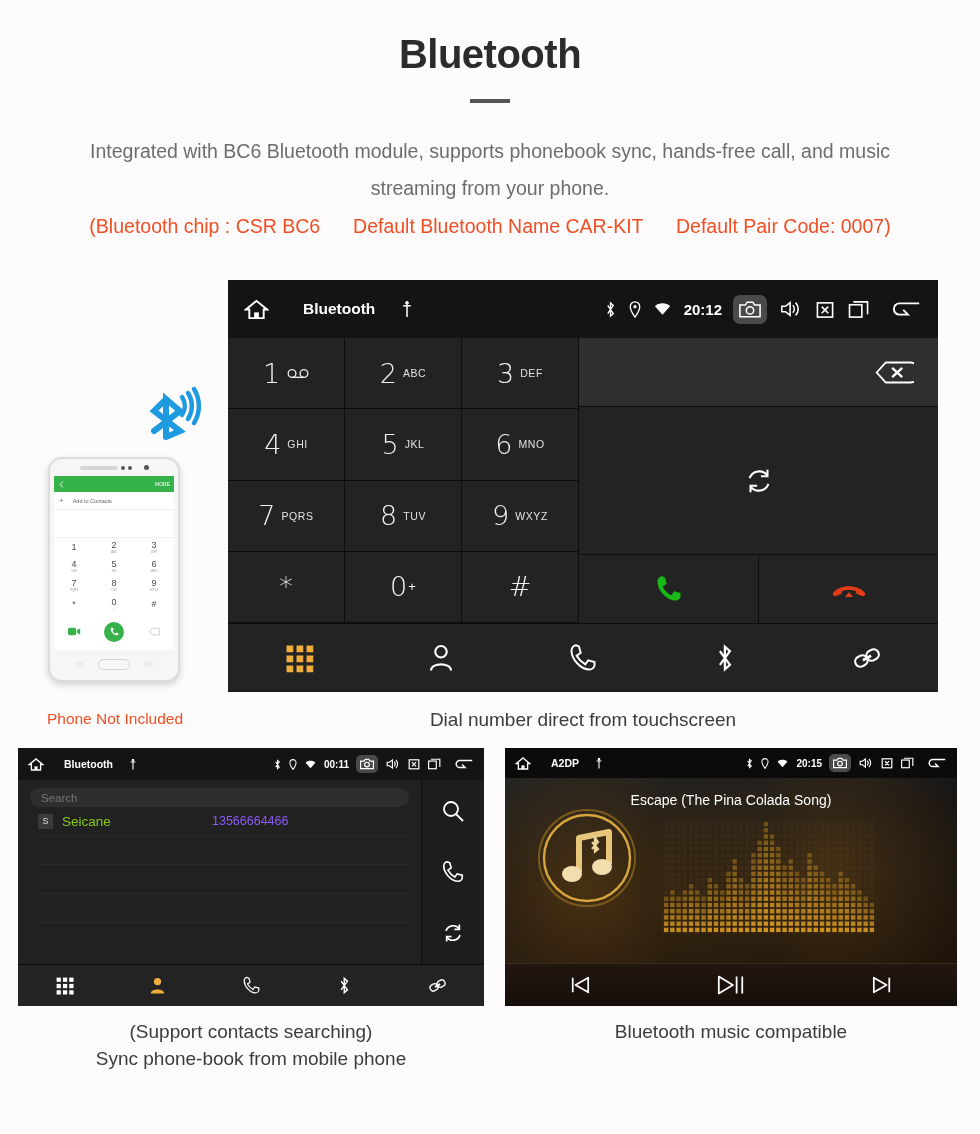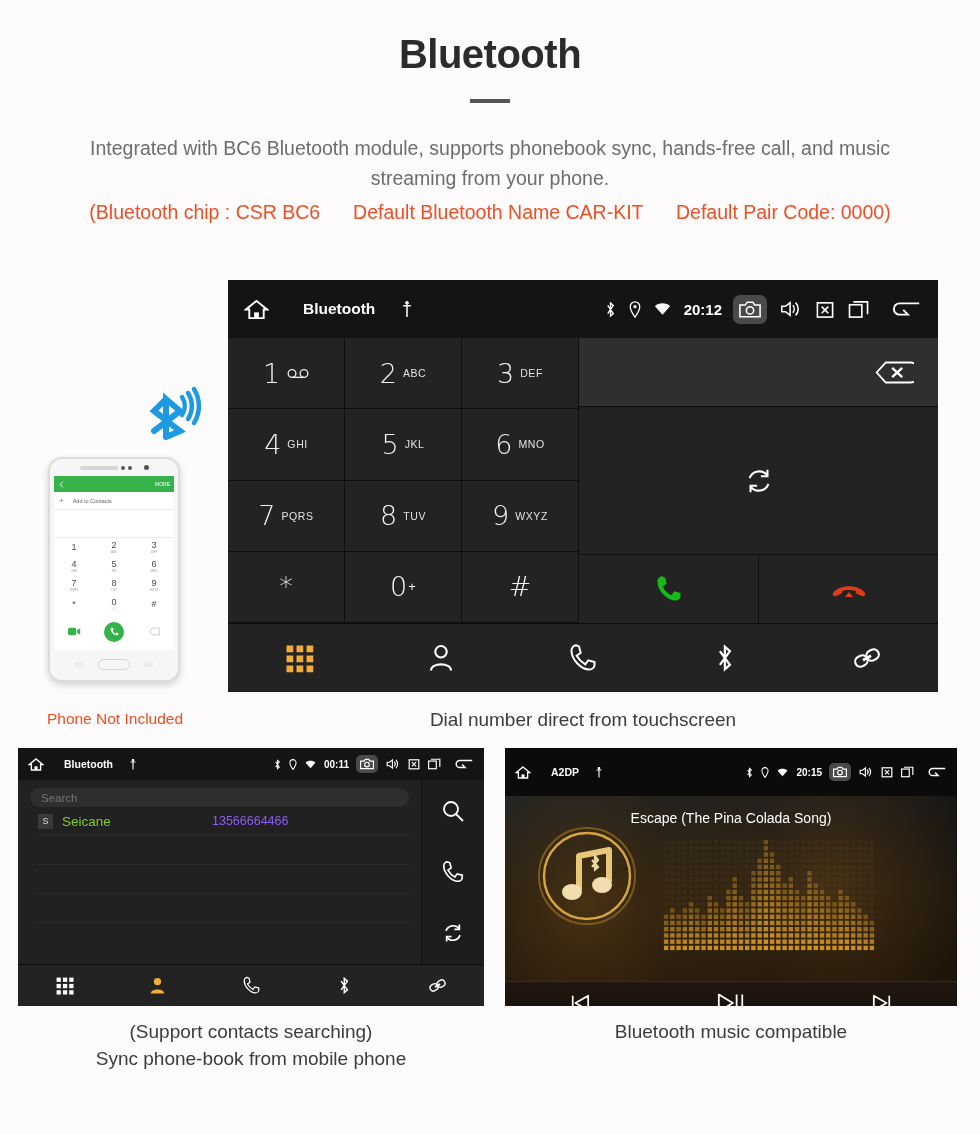--- a/index.html
+++ b/index.html
@@ -16,21 +16,21 @@
   .page-title {
     font-size: 40px; font-weight: bold; color: #2b2b2b;
     letter-spacing: -0.5px;
   }
   .title-rule {
     width: 40px; height: 4px; background: #555;
     margin: 22px auto 0;
   }
   .lead {
     margin-top: 30px; font-size: 19.5px; color: #6d6d6d;
-    line-height: 30px; text-align: center;
+    line-height: 37px; text-align: center;
     padding: 0 45px;
   }
   .specs {
     margin-top: 4px; font-size: 19.5px; color: #f04e23;
     text-align: center; line-height: 30px;
   }
   .specs .gap { display: inline-block; width: 22px; }
 
   
   .hu { background: #0d0d0d; position: absolute; }
@@ -146,21 +146,21 @@
   .ct-name { color: #84cc16; font-size: 13.5px; width: 150px; }
   .ct-num { color: #8b5cf6; font-size: 12.5px; }
   .ct-empty { height: 29px; border-bottom: 1px solid #2b2b2b; margin-left: 8px; }
   .ct-side { width: 62px; background: #1d1d1d; display: flex;
     flex-direction: column; align-items: center; justify-content: space-around; }
   #contacts .navbar { height: 42px; }
 
   
   #music { left: 505px; top: 748px; width: 452px; height: 258px; overflow: hidden;
     background: #0a0a0a; }
-  #music .hu-topbar { height: 48px; padding: 0 10px; font-size: 10px; background: #0b0b0b; text-align: center; }
+  #music .hu-topbar { height: 30px; padding: 0 10px; font-size: 10px; background: #0b0b0b; text-align: center; }
   #music .tb-title { margin-left: 20px; font-size: 10.5px; }
   #music .tb-icons > * { margin-left: 8px; }
   #music .cam-hl { padding: 3px 4px; margin-left: 7px; border-radius: 5px; }
   .mu-stage { position: relative; height: 185px;
     background:
       radial-gradient(circle at 18% 58%, rgba(120,78,20,0.55) 0%, rgba(0,0,0,0) 52%),
       radial-gradient(circle at 72% 48%, rgba(140,92,26,0.42) 0%, rgba(0,0,0,0) 55%),
       linear-gradient(170deg, #111a26 0%, #0c0e12 38%, #140d07 100%);
   }
   .mu-title { position: absolute; top: 14px; left: 0; width: 100%;
@@ -179,21 +179,21 @@
 
   <div class="header">
     <div class="page-title">Bluetooth</div>
     <div class="title-rule"></div>
     <div class="lead">Integrated with BC6 Bluetooth module, supports phonebook sync, hands-free call, and music streaming from your phone.</div>
     <div class="specs">
       <span>(Bluetooth chip : CSR BC6</span>
       <span class="gap"></span>
       <span>Default Bluetooth Name CAR-KIT</span>
       <span class="gap"></span>
-      <span>Default Pair Code: 0000)</span>
+      <span>Default Pair Code: 0007)</span>
     </div>
   </div>
 
   <div id="phonewrap">
     <span class="bt-signal">
       <svg width="70" height="62" viewBox="0 0 70 62">
         <g fill="none" stroke="#1e9ae0" stroke-width="5" stroke-linecap="round">
           <path d="M34 52 L34 14 L48 26 L22 46 M34 14 L22 26 L48 46 L34 52" stroke-width="6"></path>
         </g>
         <g fill="none" stroke="#1e9ae0" stroke-width="4.5" stroke-linecap="round">

